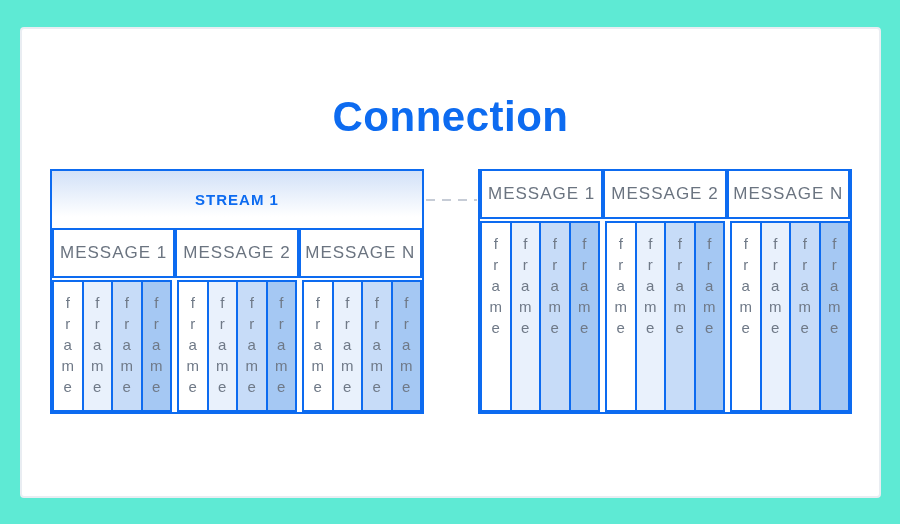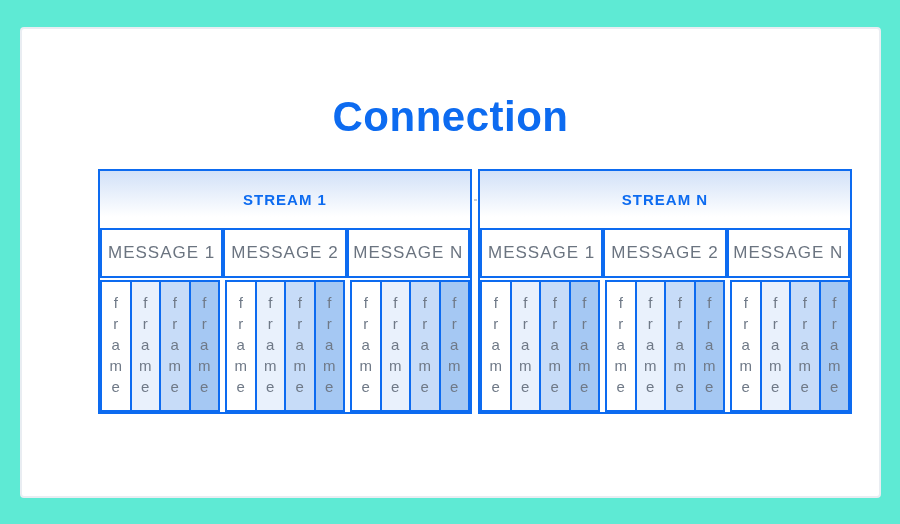--- a/index.html
+++ b/index.html
@@ -42,21 +42,21 @@
   .stream {
     position: absolute;
     top: 169px;
     width: 374px;
     height: 245px;
     border: 2px solid var(--primary-blue);
     background: #ffffff;
     display: flex;
     flex-direction: column;
   }
-  .stream.left  { left: 50px; margin-left: 48px; }
+  .stream.left  { left: 50px; }
   .stream.right { left: 478px; }
   .stream-header {
     height: 59px;
     flex: none;
     border-bottom: 2px solid var(--primary-blue);
     background: linear-gradient(180deg, var(--header-gradient-top) 0%, #ffffff 80%);
     display: flex;
     align-items: center;
     justify-content: center;
   }
@@ -187,23 +187,20 @@
             <span class="frame-label">frame</span>
           </div>
         <div class="frame-cell" style="background: rgb(165, 200, 243);">
             <span class="frame-label">frame</span>
           </div>
       </div>
     </div>
   </div>
 
   <div class="stream right">
-    <div class="stream-header">
-      <span class="stream-label">STREAM N</span>
-    </div>
     <div class="messages-row">
       <div class="message-box">
         <span class="message-label">MESSAGE 1</span>
       </div>
       <div class="message-box">
         <span class="message-label">MESSAGE 2</span>
       </div>
       <div class="message-box">
         <span class="message-label">MESSAGE N</span>
       </div>

